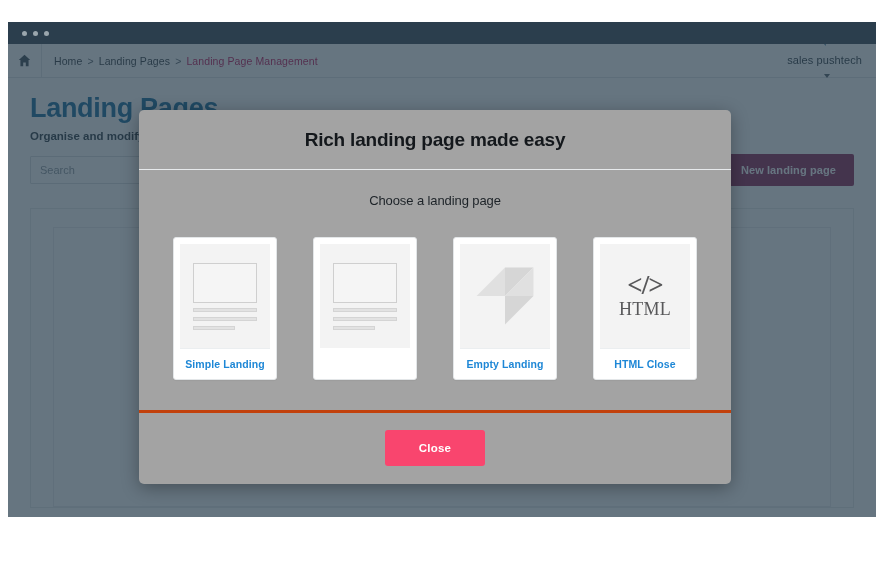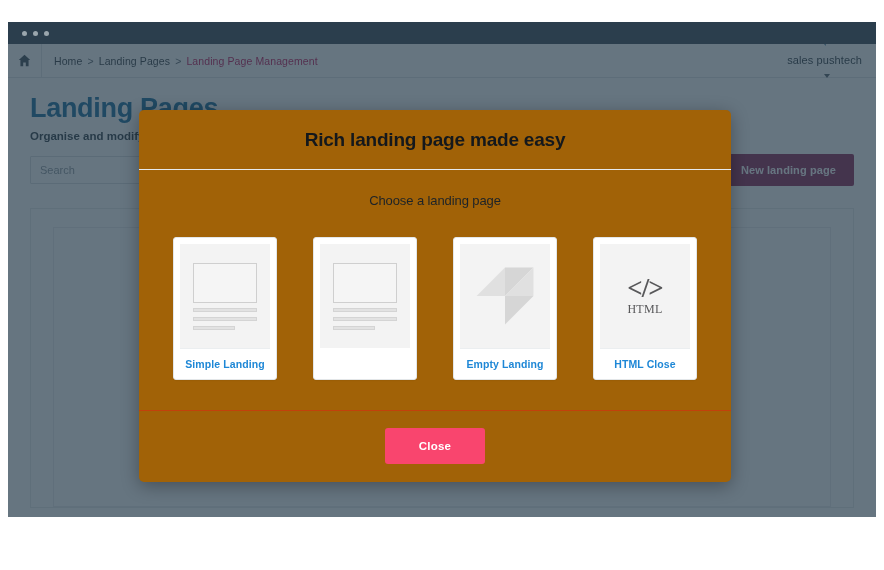--- a/index.html
+++ b/index.html
@@ -179,21 +179,21 @@
     background: rgba(37, 58, 74, 0.70);
     z-index: 50;
   }
 
   
   #modal {
     position: absolute;
     left: 131px;
     top: 66px;
     width: 592px;
-    background: #a16207;
+    background: #a3a3a3;
     border-radius: 5px;
     box-shadow: 0 4px 18px rgba(0,0,0,0.32);
     z-index: 60;
     overflow: hidden;
   }
   #modal-header {
     padding: 19px 16px 18px 16px;
     border-bottom: 1px solid #e7eaec;
     text-align: center;
   }
@@ -281,28 +281,28 @@
   .html-chevrons {
     font-family: "Liberation Serif", serif;
     font-size: 27px;
     font-weight: bold;
     color: #58585a;
     line-height: 1;
     letter-spacing: -1px;
   }
   .html-word {
     font-family: "Liberation Serif", serif;
-    font-size: 12px;
+    font-size: 18px;
     color: #58585a;
     line-height: 1.1;
     letter-spacing: 0.3px;
   }
 
   #modal-footer {
-    border-top: 1px solid #c2410c;
+    border-top: 3px solid #c2410c;
     padding: 17px 16px 18px 16px;
     text-align: center;
   }
   #close-button {
     background: #f9456e;
     color: #ffffff;
     border: none;
     font-family: "Liberation Sans", sans-serif;
     font-size: 11.5px;
     font-weight: bold;

